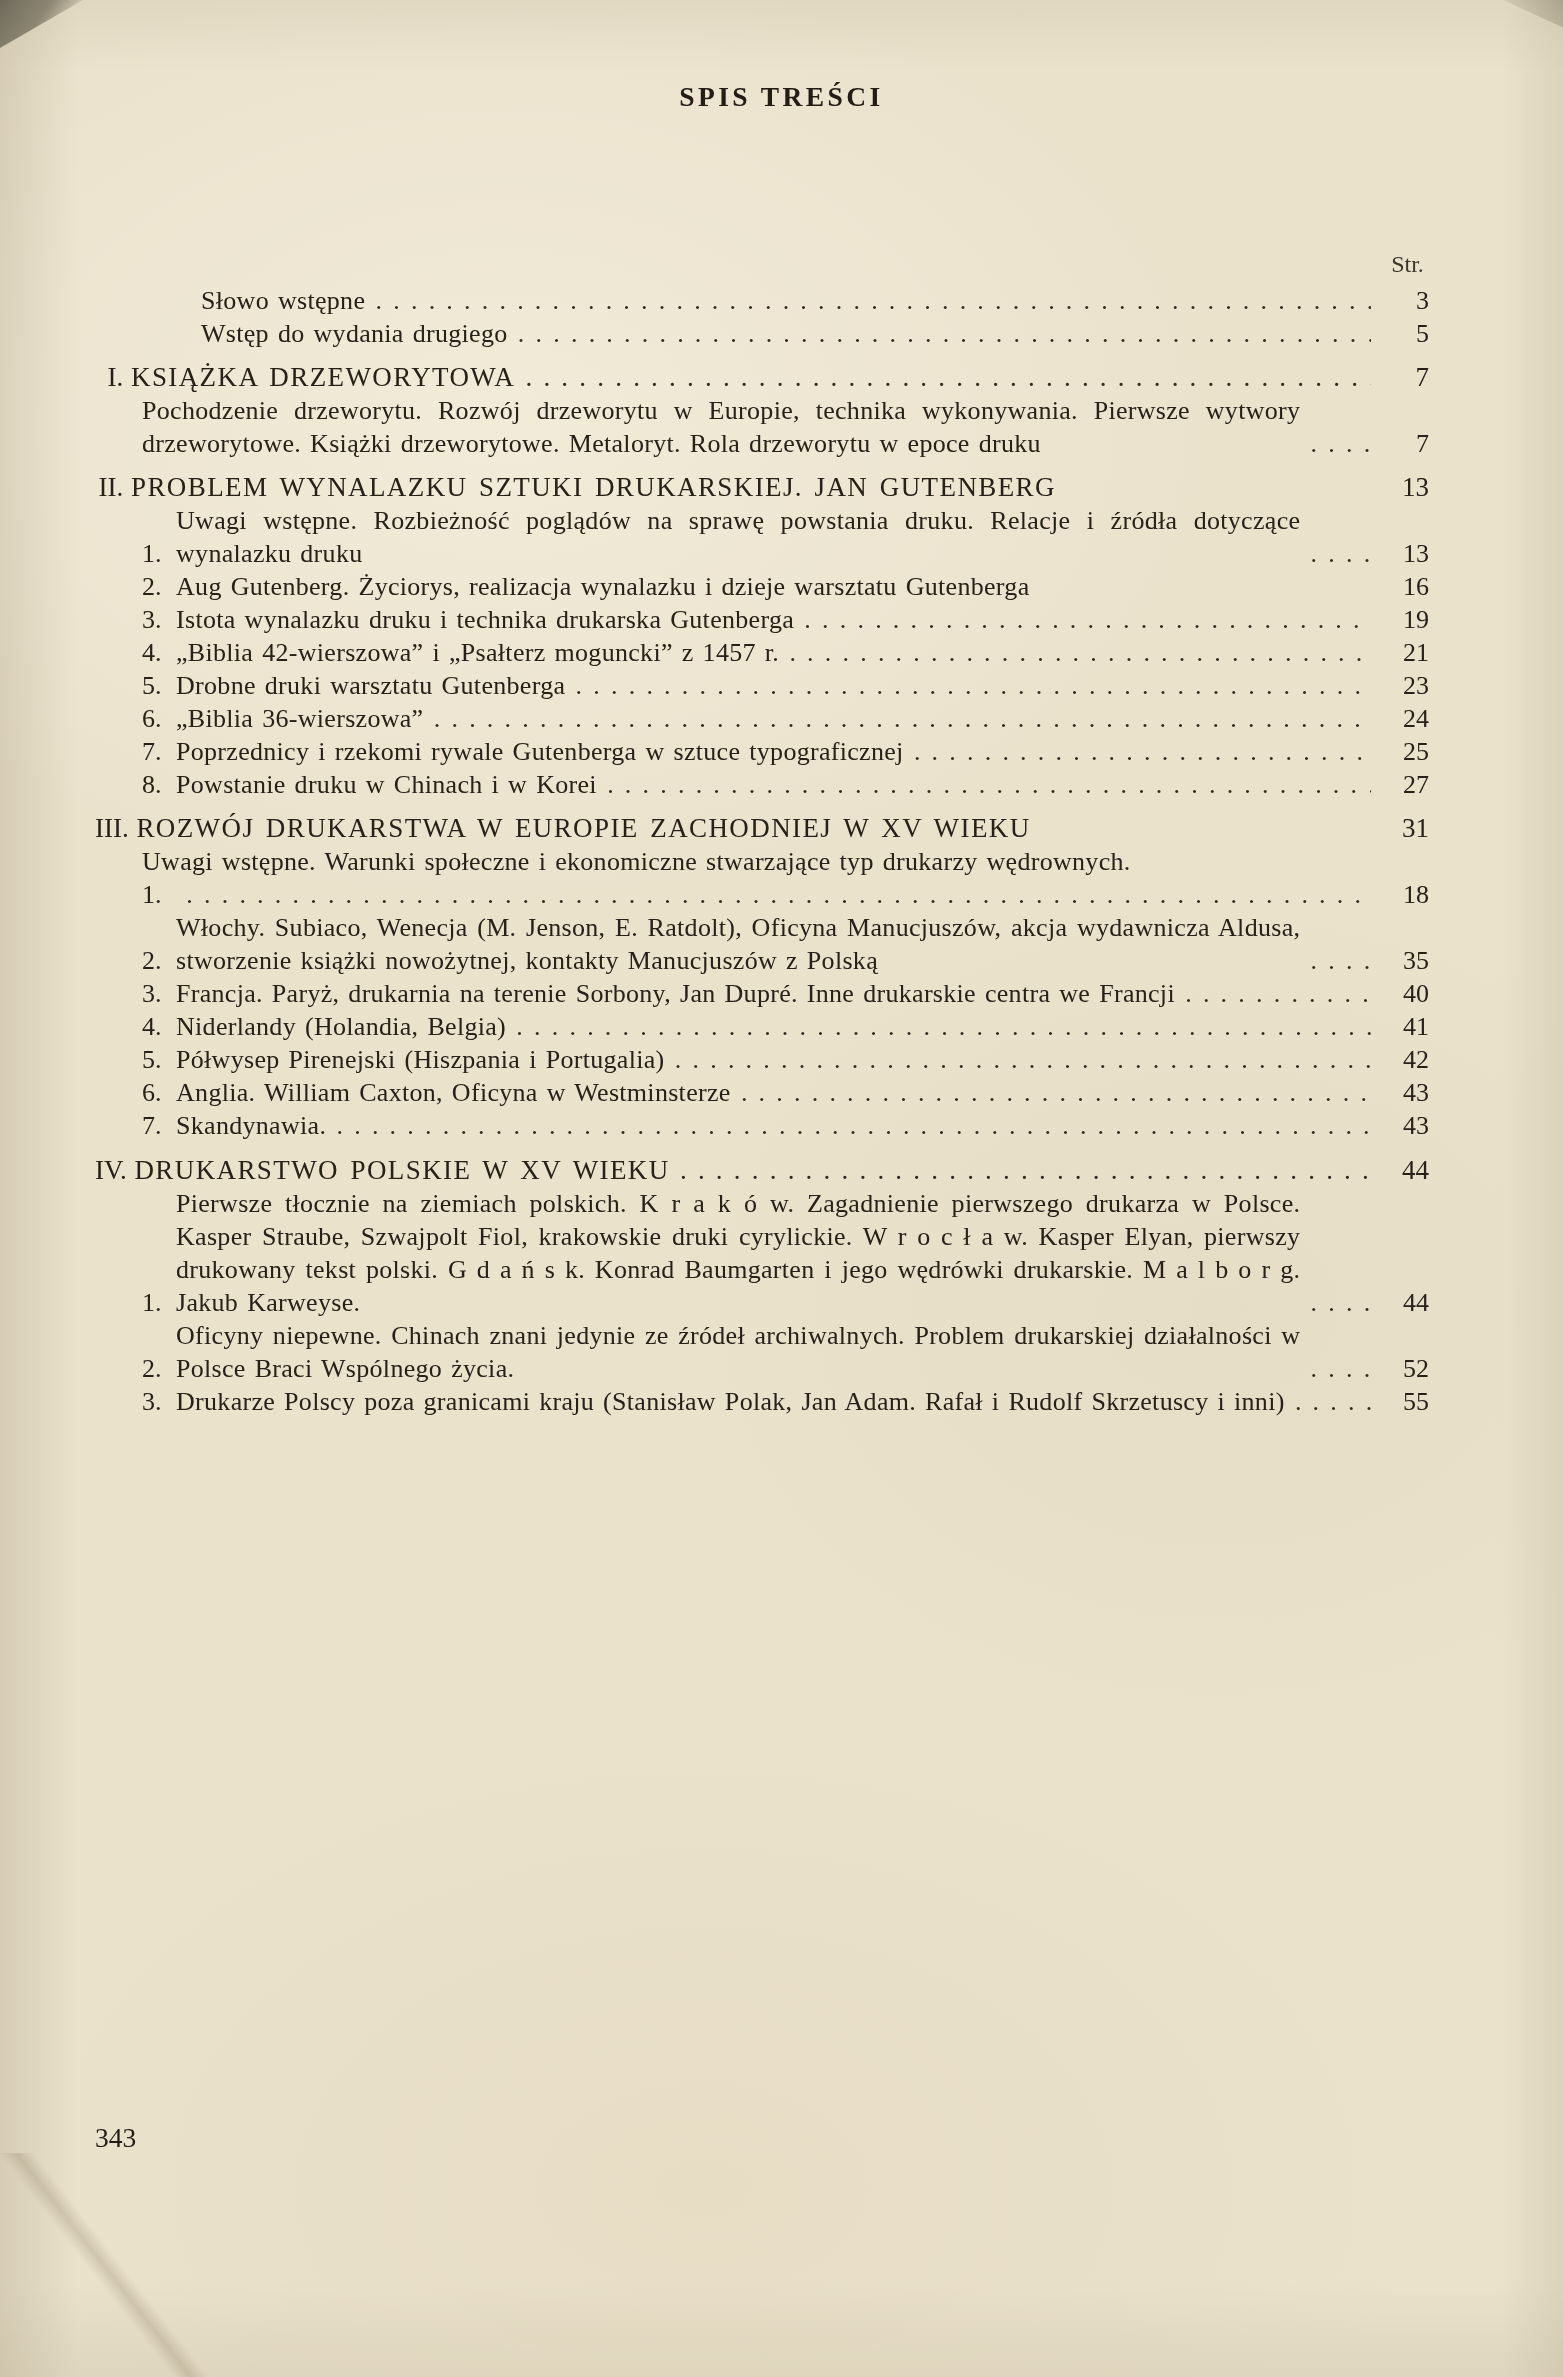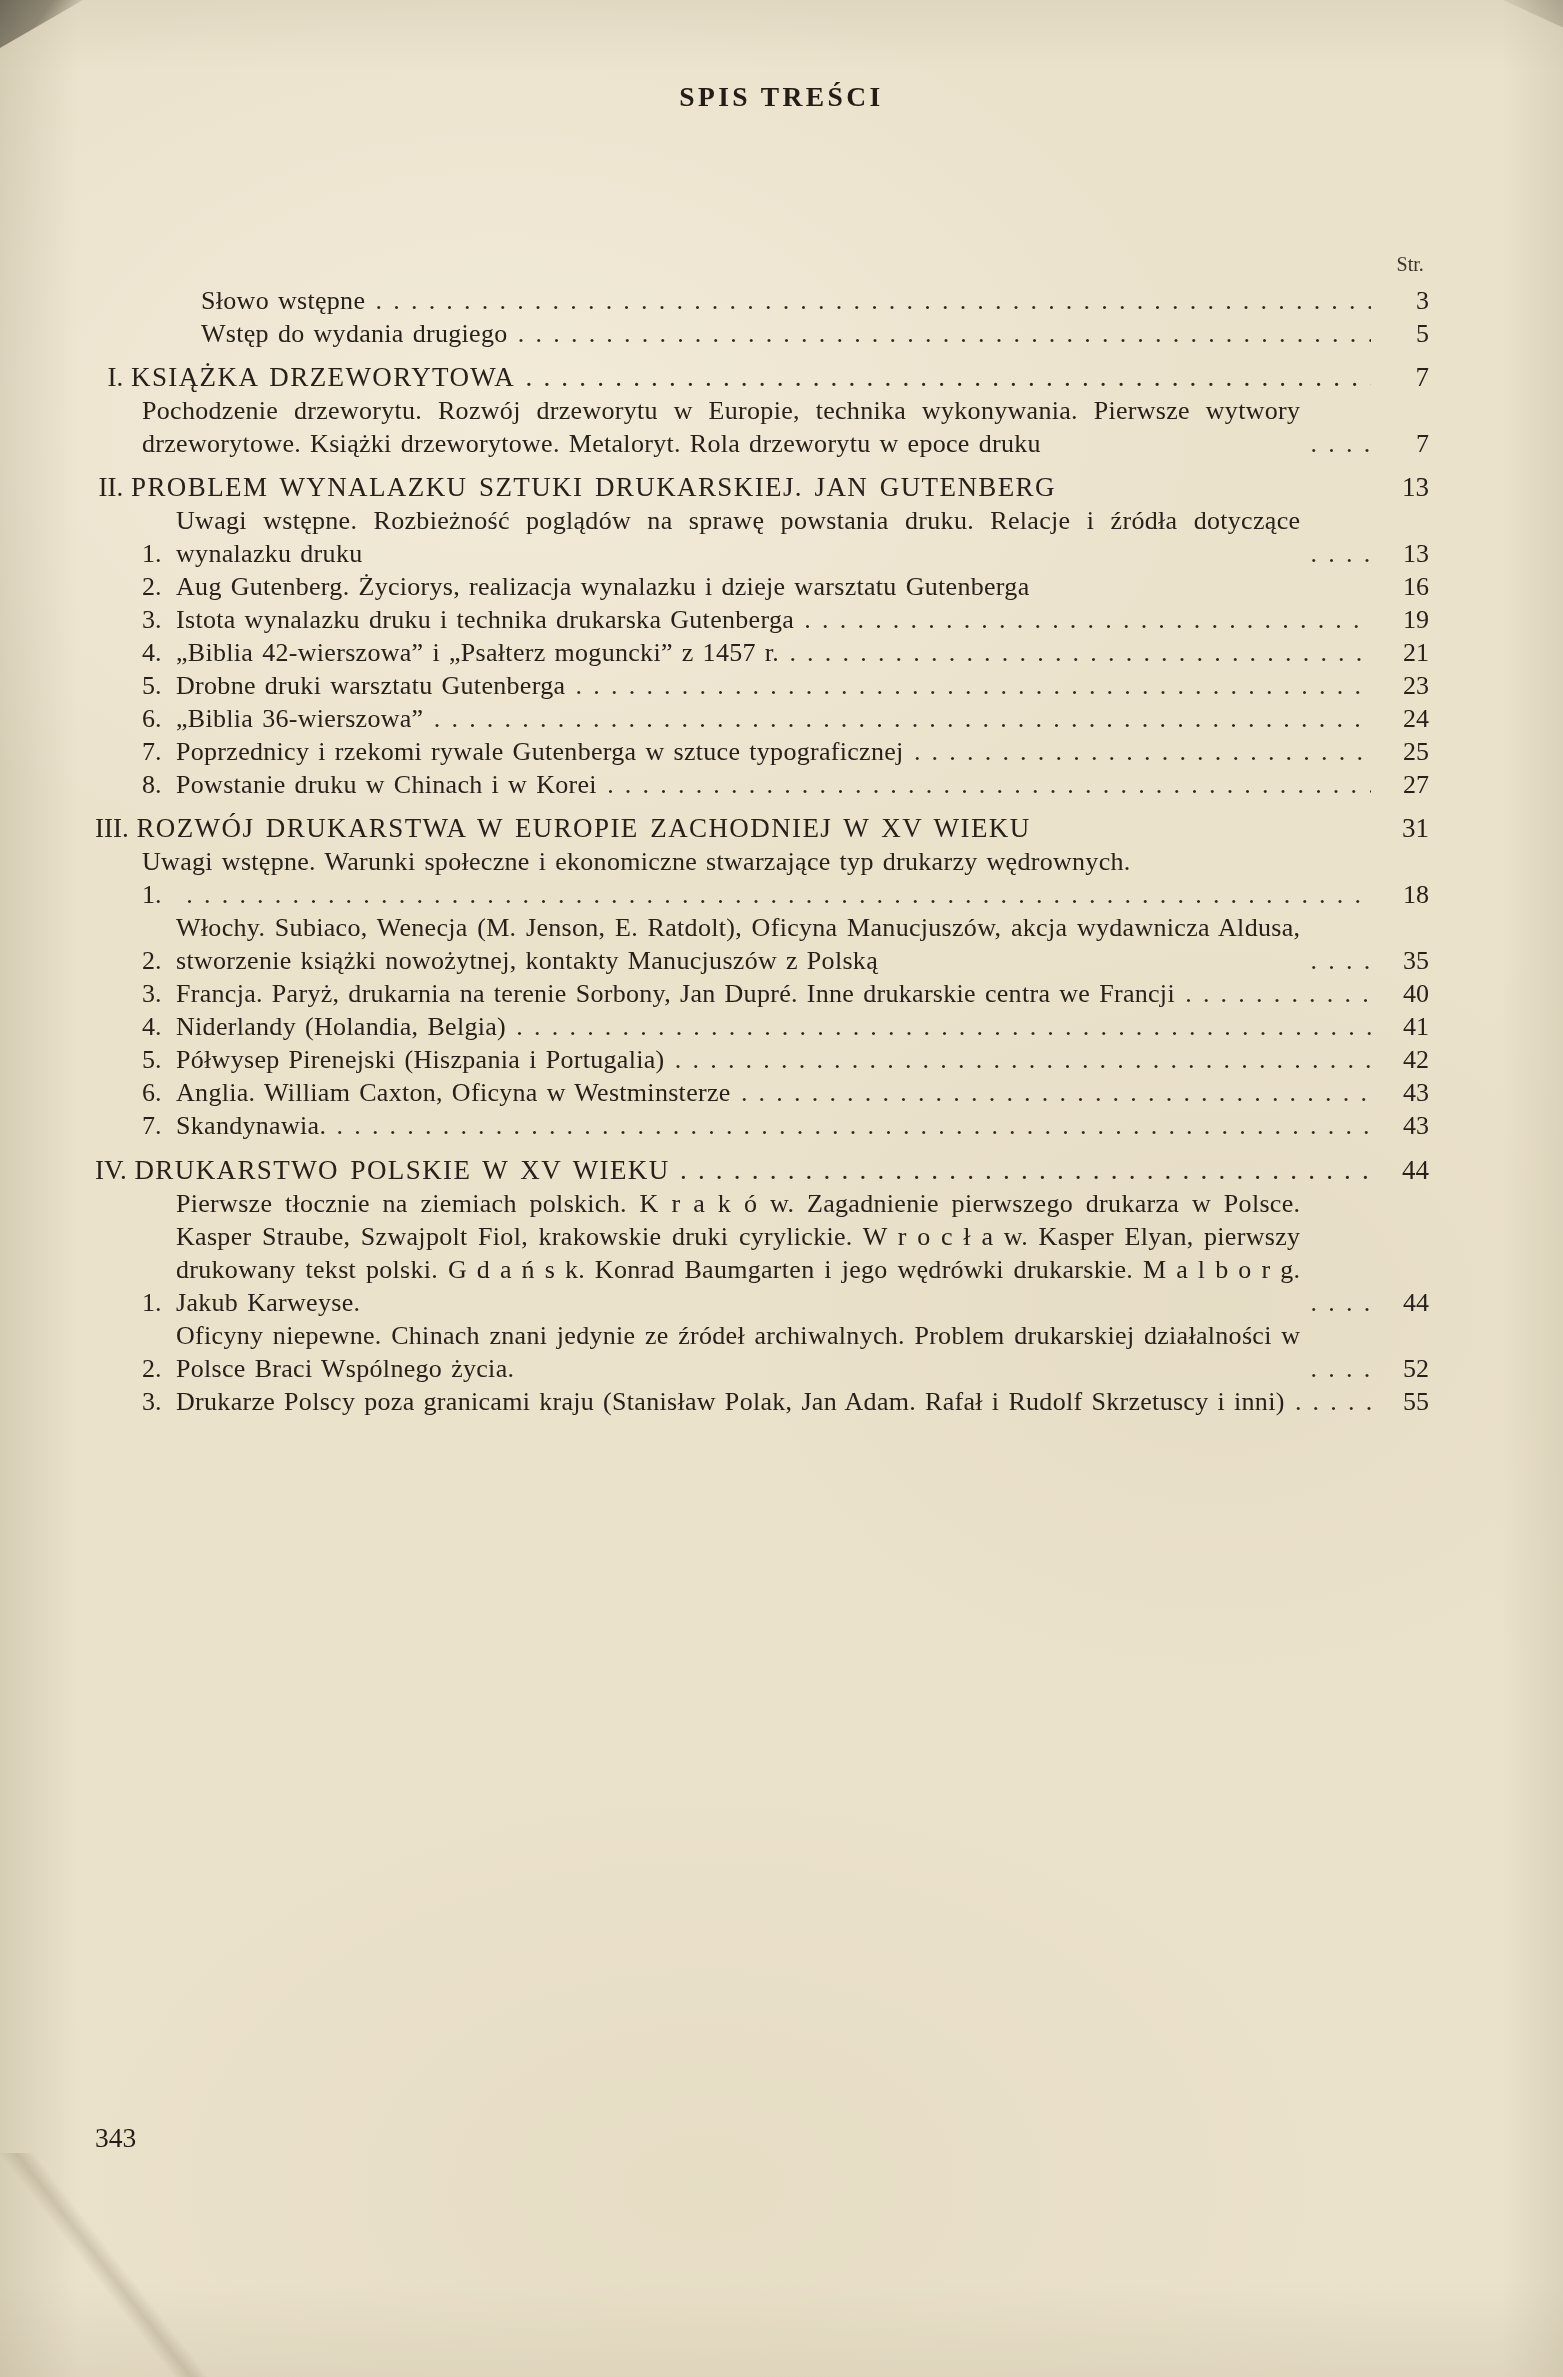--- a/index.html
+++ b/index.html
@@ -41,21 +41,21 @@
     position: absolute; top: 81px; left: 0; width: 100%;
     text-align: center;
     font-size: 27.5px; font-weight: bold; letter-spacing: 3.4px;
     color: #231d15;
   }
 
   .content { position: absolute; left: 95px; top: 251px; width: 1334px; }
 
   .str-label {
     text-align: right; padding-right: 5.2px;
-    font-size: 20px; line-height: 26px; margin-bottom: 6.9px;
+    font-size: 24px; line-height: 26px; margin-bottom: 6.9px;
     color: #3c352a;
   }
 
   .entry {
     display: flex; align-items: flex-end;
     font-size: 26px; line-height: 33px;
   }
   .entry .num { display: flex; flex-shrink: 0; }
   .entry .text {
     flex: 0 1 auto;

